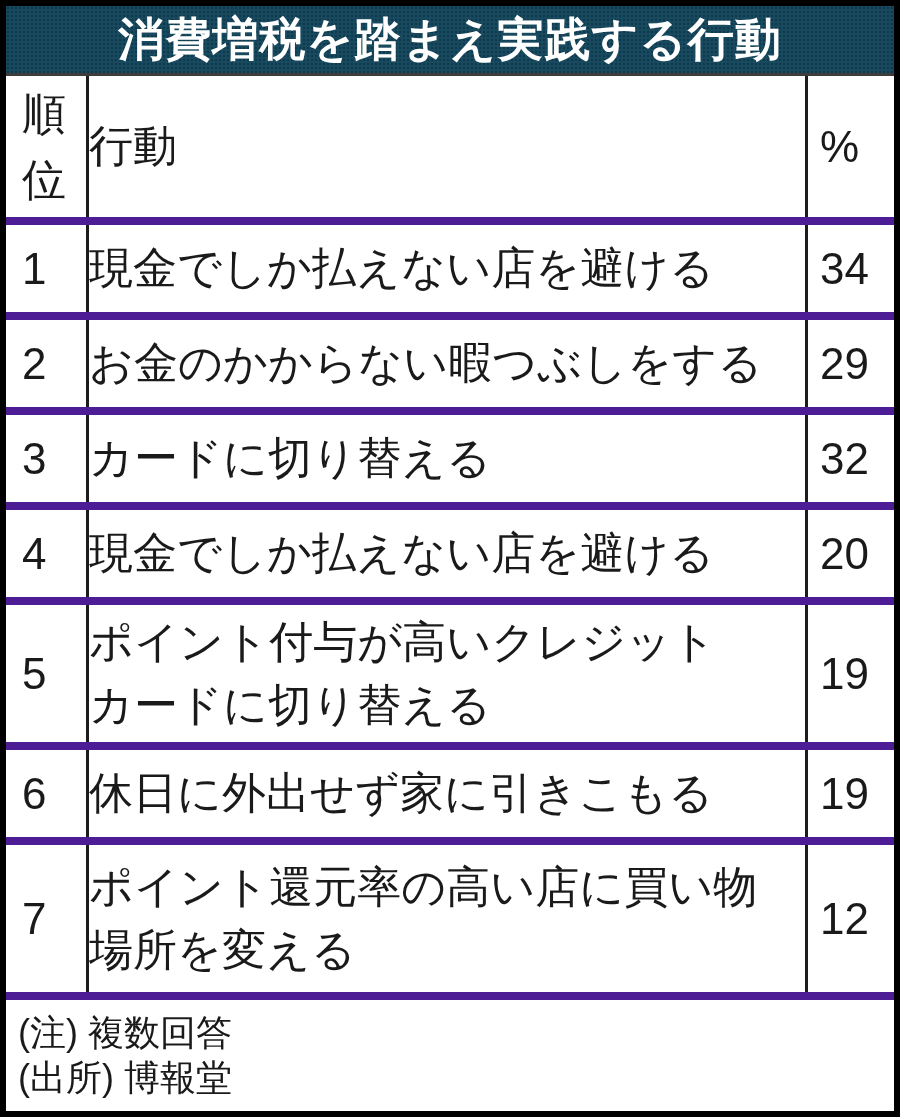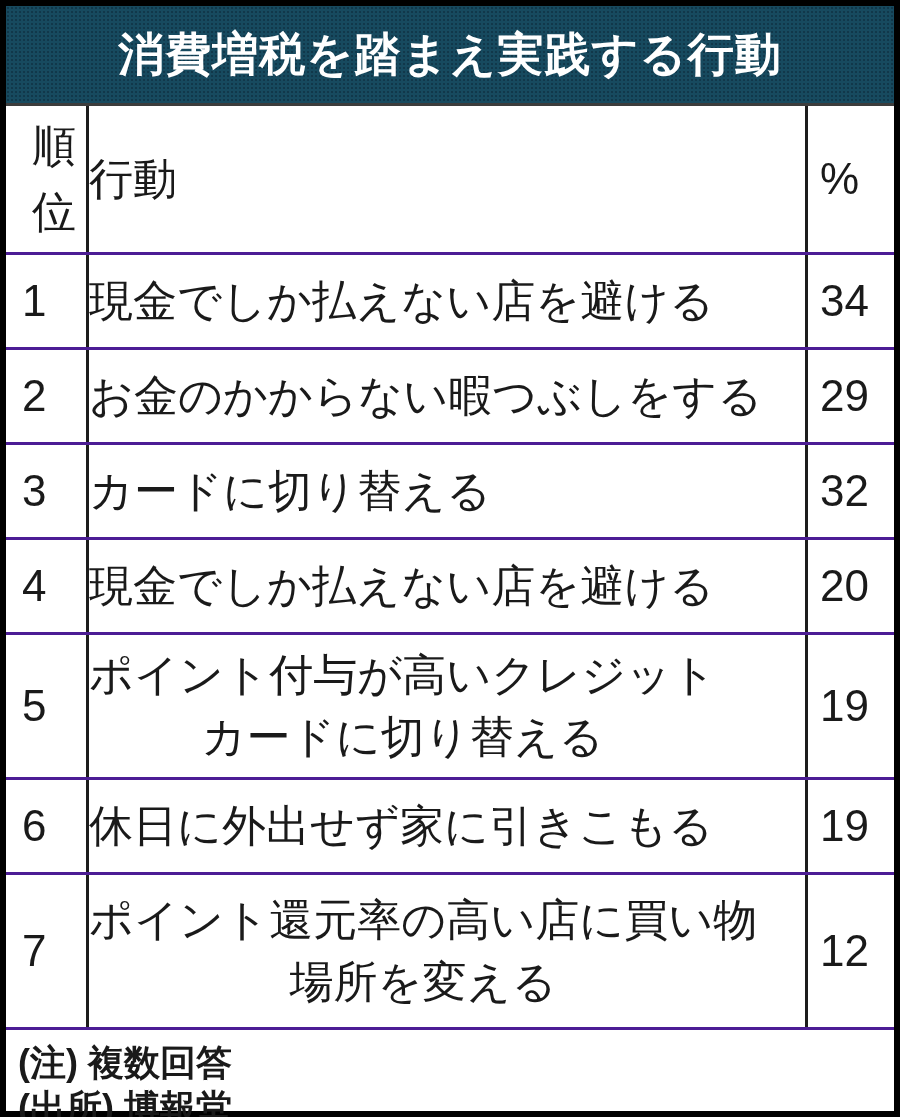--- a/index.html
+++ b/index.html
@@ -7,46 +7,46 @@
   #figure{
     width:900px;height:1117px;
     background:#ffffff;
     border:6px solid #000;
     display:flex;flex-direction:column;
     font-family:"Liberation Sans","DejaVu Sans",sans-serif;
     color:#1a1a1a;
   }
   
   .title-bar{
-    height:100px;flex:none;
+    height:70px;flex:none;
     background-color:#174a5f;
     background-image:radial-gradient(circle, rgba(0,10,20,0.28) 1px, transparent 1.3px);
     background-size:4px 4px;
     border-bottom:3px solid #3c3c3c;
     display:flex;align-items:center;justify-content:center;
     color:#ffffff;font-size:46px;font-weight:bold;
     letter-spacing:1px;
   }
   
-  .trow{display:flex;flex:none;border-bottom:3px solid #4c1d95;text-align:center;}
+  .trow{display:flex;flex:none;border-bottom:8px solid #4c1d95;}
   .cell{display:flex;align-items:center;overflow:hidden;}
   .rank-col{width:83px;flex:none;border-right:3px solid #1c1c1c;padding-left:16px;}
   .action-col{flex:1;border-right:3px solid #1c1c1c;padding-right:6px;white-space:pre-line;}
   .pct-col{width:86px;flex:none;padding-left:12px;}
   .header-row{height:149px;font-size:44px;}
   .header-row .rank-col{line-height:1.5;}
   .data-row{height:95px;font-size:44px;}
   .data-row.tall-145{height:145px;}
   .data-row.tall-155{height:155px;}
   .data-row .action-col{line-height:1.42;}
   
   .footnote{
     flex:1;
     padding:10px 10px 0 12px;
-    font-size:36px;line-height:1.26;font-weight:bold;
+    font-size:36px;line-height:1.26;
   }
   .footnote div{white-space:nowrap;}
 </style>
 </head>
 <body>
 
 <div id="figure">
 
   <div class="title-bar">
     <span>消費増税を踏まえ実践する行動</span>

